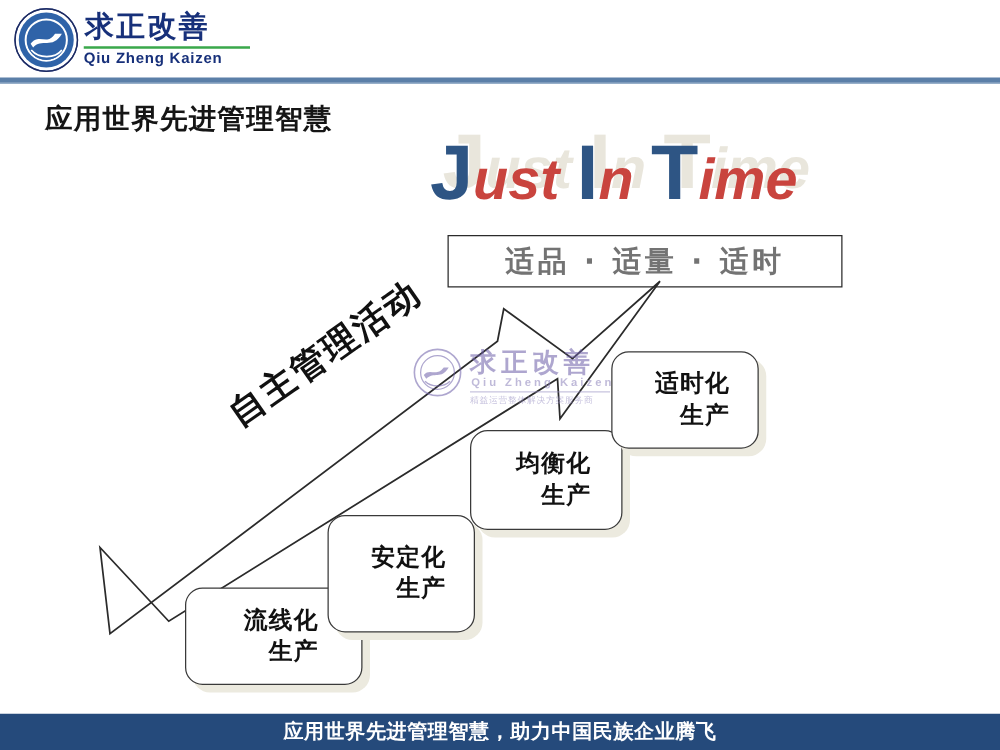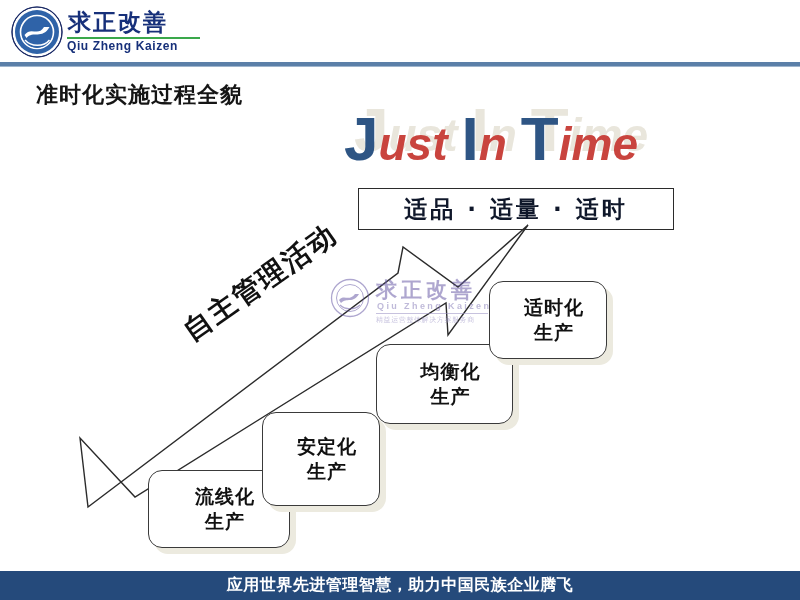--- a/index.html
+++ b/index.html
@@ -81,21 +81,21 @@
   
   #tenet-box{
     position:absolute;left:358px;top:188px;width:316px;height:42px;
     background:#ffffff;
     border:1.5px solid #2b2b2b;
     box-sizing:border-box;
     display:flex;align-items:center;justify-content:center;
   }
   #tenet-text{
     font-family:"DejaVu Sans","Liberation Sans",sans-serif;
-    font-size:23px;font-weight:bold;color:#0f172a;
+    font-size:23px;font-weight:bold;color:#737373;
     letter-spacing:3px;white-space:nowrap;
   }
 
   
   #arrow-svg{
     position:absolute;left:78px;top:225px;width:450px;height:282px;
     overflow:visible;
   }
   #arrow-label{
     position:absolute;left:175px;top:318px;
@@ -135,33 +135,33 @@
 
   
   .step-box{
     position:absolute;
     background:#ffffff;
     border:1.3px solid #3a3a3a;
     border-radius:14px;
     box-shadow:6px 6px 0 0 #eceadf;
     box-sizing:border-box;
     display:flex;align-items:center;justify-content:center;
-    text-align:center;
+    text-align:right;
     padding-left:12px;
   }
   .step-label{
     font-family:"DejaVu Sans","Liberation Sans",sans-serif;
     font-size:19px;font-weight:bold;color:#111111;
     line-height:25px;letter-spacing:1px;
     white-space:pre-line;
   }
 
   #step-1{ left:148px; top:470px; width:142px; height:78px; }
   #step-2{ left:262px; top:412px; width:118px; height:94px; }
-  #step-3{ left:376px; top:344px; width:137px; height:80px; }
+  #step-3{ left:376px; top:344px; width:122px; height:80px; }
   #step-4{ left:489px; top:281px; width:118px; height:78px; }
 
   
   #footer{
     position:absolute;left:0;top:571px;width:800px;height:29px;
     background:#254a7b;
     display:flex;align-items:center;justify-content:center;
   }
   #footer-text{
     font-family:"DejaVu Sans","Liberation Sans",sans-serif;
@@ -185,21 +185,21 @@
       <path d="M14 34 C20 41 33 41 38.5 34" fill="none" stroke="#ffffff" stroke-width="1.4"></path>
       <circle cx="26" cy="26" r="25" fill="none" stroke="#1d2a5e" stroke-width="1"></circle>
     </svg>
 
     <div id="logo-text-zh">求正改善</div>
     <div id="logo-rule"></div>
     <div id="logo-text-en">Qiu Zheng Kaizen</div>
   </div>
   <div id="header-rule"></div>
 
-  <div id="slide-title">准时化实施过程全貌</div>
+  <div id="slide-title">应用世界先进管理智慧</div>
 
   <div id="jit-wrap">
     <div class="jit-layer" id="jit-shadow">
       <span class="jit-cap">J</span><span class="jit-low">ust</span><span class="jit-gap"></span><span class="jit-cap">I</span><span class="jit-low">n</span><span class="jit-gap"></span><span class="jit-cap">T</span><span class="jit-low">ime</span>
     </div>
     <div class="jit-layer" id="jit-main">
       <span class="jit-cap">J</span><span class="jit-low">ust</span><span class="jit-gap"></span><span class="jit-cap">I</span><span class="jit-low">n</span><span class="jit-gap"></span><span class="jit-cap">T</span><span class="jit-low">ime</span>
     </div>
   </div>
 

